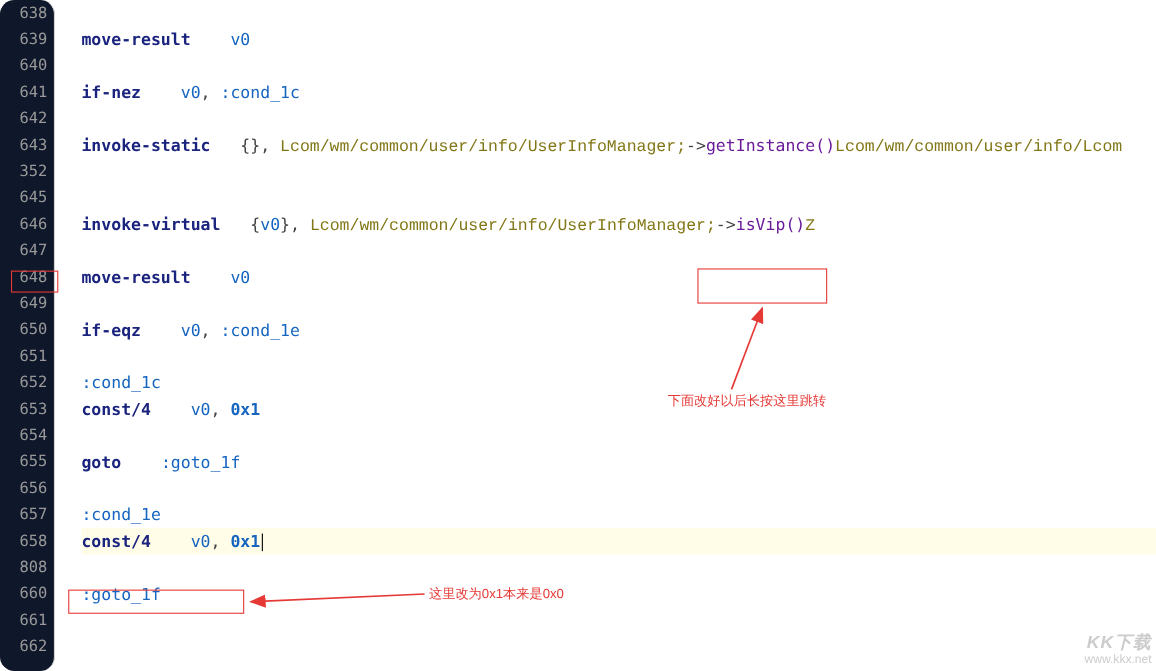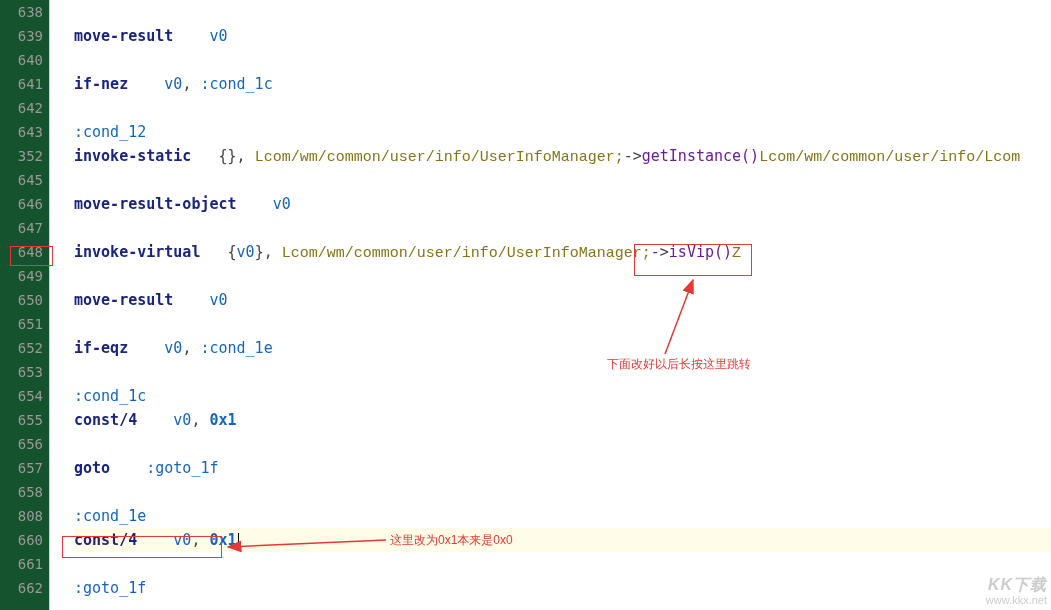--- a/index.html
+++ b/index.html
@@ -11,27 +11,28 @@
       height: 610px;
       overflow: hidden;
       position: relative;
     }
     .editor {
       display: flex;
       height: 100%;
     }
     .gutter {
       width: 50px;
-      background: #14532d;
+      background: #0f172a;
       border-right: 1px solid #d0d0d0;
       text-align: right;
       padding-right: 6px;
       color: #999;
       font-size: 14px;
       line-height: 24px;
+      border-radius: 13px;
     }
     .gutter .ln { height: 24px; }
     .code {
       flex: 1;
       padding-left: 24px;
       line-height: 24px;
       position: relative;
       white-space: nowrap;
     }
     .code .row { height: 24px; }
@@ -141,37 +142,29 @@
     <div class="row"></div>
 
     <div class="row">
       <span class="kw">if-nez</span>
       <span class="punct">&nbsp;&nbsp;</span>
       <span class="reg">v0</span><span class="punct">, </span><span class="label">:cond_1c</span>
     </div>
 
     <div class="row"></div>
 
-    <div class="row">
-      <span class="label">:cond_12</span>
-    </div>
 
     <div class="row">
       <span class="kw">invoke-static</span>
       <span class="punct">&nbsp;</span>
       <span class="punct">{}</span><span class="punct">, </span><span class="typeref">Lcom/wm/common/user/info/UserInfoManager;</span><span class="punct">-&gt;</span><span class="method">getInstance()</span><span class="typeref">Lcom/wm/common/user/info/Lcom</span>
     </div>
 
     <div class="row"></div>
 
-    <div class="row">
-      <span class="kw">move-result-object</span>
-      <span class="punct">&nbsp;&nbsp;</span>
-      <span class="reg">v0</span>
-    </div>
 
     <div class="row"></div>
 
     <div class="row">
       <span class="kw">invoke-virtual</span>
       <span class="punct">&nbsp;</span>
       <span class="punct">{</span><span class="reg">v0</span><span class="punct">}</span><span class="punct">, </span><span class="typeref">Lcom/wm/common/user/info/UserInfoManager;</span><span class="punct">-&gt;</span><span class="method">isVip()</span><span class="typeref">Z</span>
     </div>
 
     <div class="row"></div>

